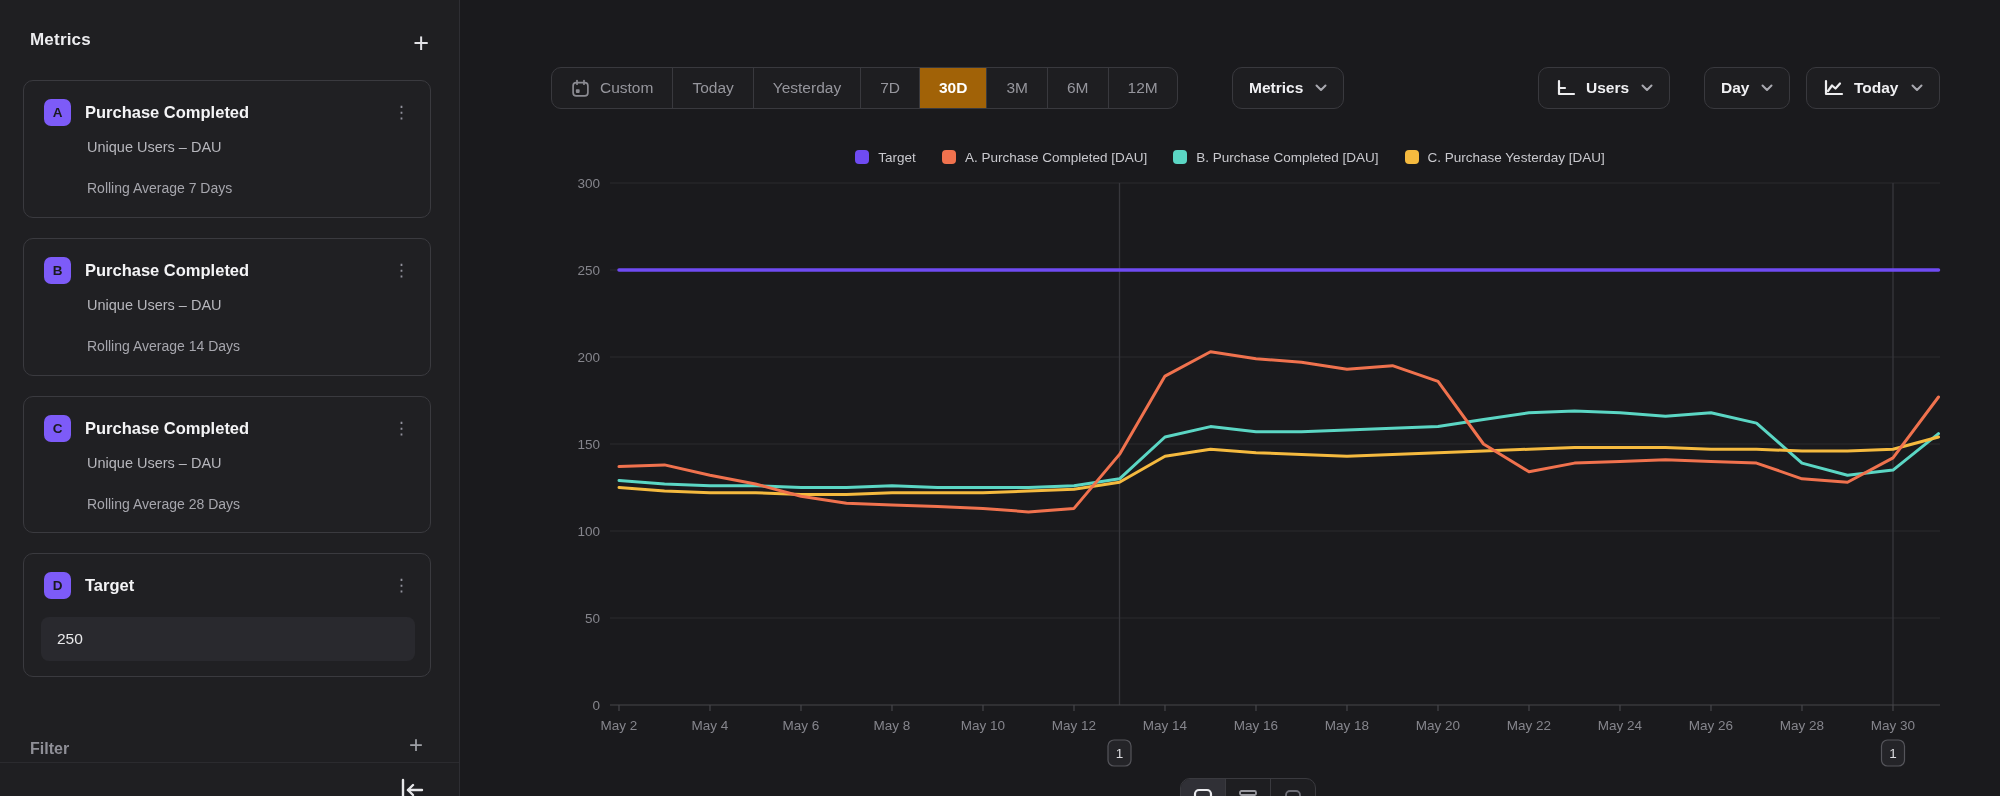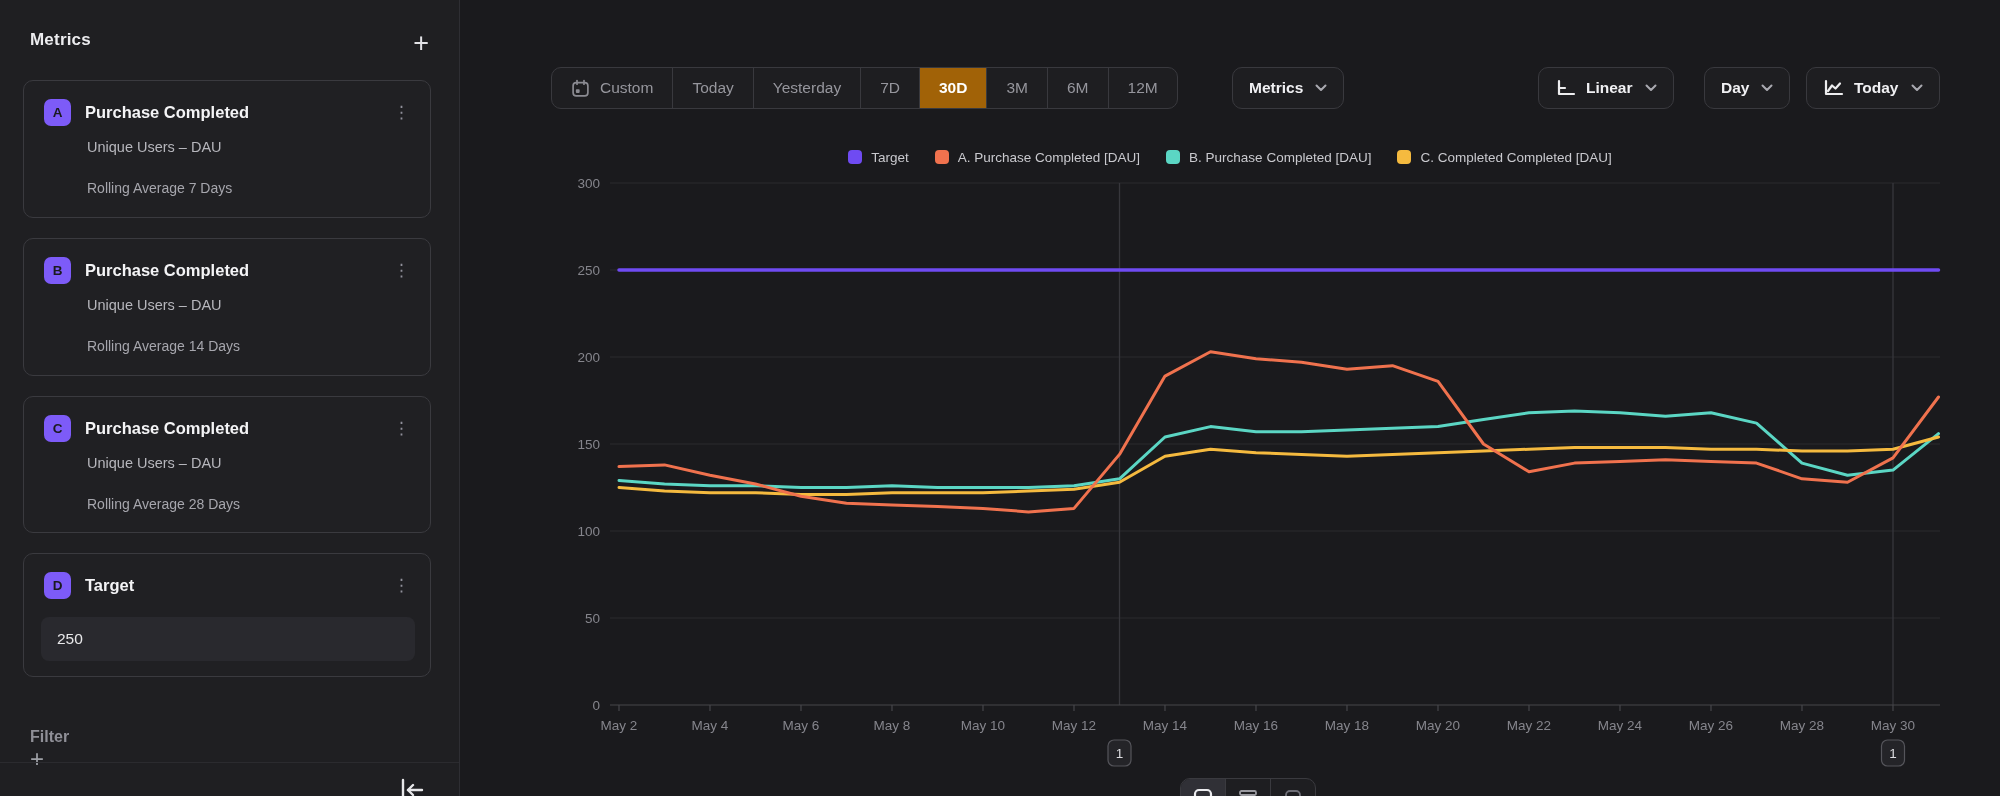--- a/index.html
+++ b/index.html
@@ -31,21 +31,21 @@
   }
   .card-title { margin-left:14px; font-size:16.5px; font-weight:700; color:#F4F4F6; flex:1 1 auto; }
   .kebab { color:#90909a; font-size:17px; line-height:17px; padding:2px 6px; cursor:pointer; letter-spacing:0; }
   .card-sub1 { position:absolute; left:63px; top:58px; font-size:14.5px; color:#B6B6BC; }
   .card-sub2 { position:absolute; left:63px; top:99px; font-size:14px; color:#A6A6AD; }
   .target-input {
     position:absolute; left:17px; top:63px; width:374px; height:44px;
     background:#29292E; border-radius:8px; font-size:15.5px; color:#E8E8EA;
     line-height:44px; padding-left:16px; cursor:text;
   }
-  .filter-row { position:absolute; left:30px; right:36px; top:728px; height:30px; display:flex; align-items:flex-start; justify-content:space-between;flex-direction:column; }
+  .filter-row { position:absolute; left:30px; right:36px; top:728px; height:30px; display:flex; align-items:flex-end; justify-content:space-between; }
   .filter-label { font-size:16px; font-weight:700; color:#8F8F97; }
   .sb-divider { position:absolute; left:0; right:0; top:762px; border-top:1px solid #2B2B2F; }
   .collapse-btn { position:absolute; left:398px; top:778px; cursor:pointer; }
   
   .seg-group {
     position:absolute; top:67px; height:42px; display:flex; align-items:stretch;
     border:1px solid #39393E; border-radius:10px; background:#1E1E21; overflow:hidden;
   }
   .range-tabs { left:551px; }
   .seg {
@@ -181,21 +181,21 @@
   <svg class="chev" width="12" height="8" viewBox="0 0 12 8">
     <polyline points="1.5,1.5 6,6 10.5,1.5" fill="none" stroke="#A9A9B0" stroke-width="2" stroke-linecap="round" stroke-linejoin="round"></polyline>
   </svg>
 </div>
 
 <div class="tb-btn" style="left:1538px;">
   <svg width="21" height="19" viewBox="0 0 21 19">
     <path d="M4 2 V15 H19" fill="none" stroke="#EDEDEF" stroke-width="2.2" stroke-linecap="round" stroke-linejoin="round"></path>
     <line x1="4" y1="9" x2="10" y2="9" stroke="#EDEDEF" stroke-width="2.2" stroke-linecap="round"></line>
   </svg>
-  <span>Linear</span>
+  <span>Users</span>
   <svg class="chev" width="12" height="8" viewBox="0 0 12 8">
     <polyline points="1.5,1.5 6,6 10.5,1.5" fill="none" stroke="#A9A9B0" stroke-width="2" stroke-linecap="round" stroke-linejoin="round"></polyline>
   </svg>
 </div>
 
 <div class="tb-btn" style="left:1704px;">
   <span>Day</span>
   <svg class="chev" width="12" height="8" viewBox="0 0 12 8">
     <polyline points="1.5,1.5 6,6 10.5,1.5" fill="none" stroke="#A9A9B0" stroke-width="2" stroke-linecap="round" stroke-linejoin="round"></polyline>
   </svg>
@@ -220,21 +220,21 @@
     <div class="legend-item">
       <span class="legend-swatch" style="background: rgb(240, 114, 78);"></span>
       <span class="legend-label">A. Purchase Completed [DAU]</span>
     </div>
     <div class="legend-item">
       <span class="legend-swatch" style="background: rgb(91, 214, 196);"></span>
       <span class="legend-label">B. Purchase Completed [DAU]</span>
     </div>
     <div class="legend-item">
       <span class="legend-swatch" style="background: rgb(245, 186, 63);"></span>
-      <span class="legend-label">C. Completed Completed [DAU]</span>
+      <span class="legend-label">C. Purchase Yesterday [DAU]</span>
     </div>
   </div>
 
 <svg id="chart" width="1540" height="796">
     <text x="140" y="709.5" text-anchor="end" fill="#85858C" font-size="13.5">0</text>
     <line x1="150" y1="618" x2="1480" y2="618" stroke="#2B2B2F" stroke-width="1"></line>
     <text x="140" y="622.5" text-anchor="end" fill="#85858C" font-size="13.5">50</text>
     <line x1="150" y1="531" x2="1480" y2="531" stroke="#2B2B2F" stroke-width="1"></line>
     <text x="140" y="535.5" text-anchor="end" fill="#85858C" font-size="13.5">100</text>
     <line x1="150" y1="444" x2="1480" y2="444" stroke="#2B2B2F" stroke-width="1"></line>

